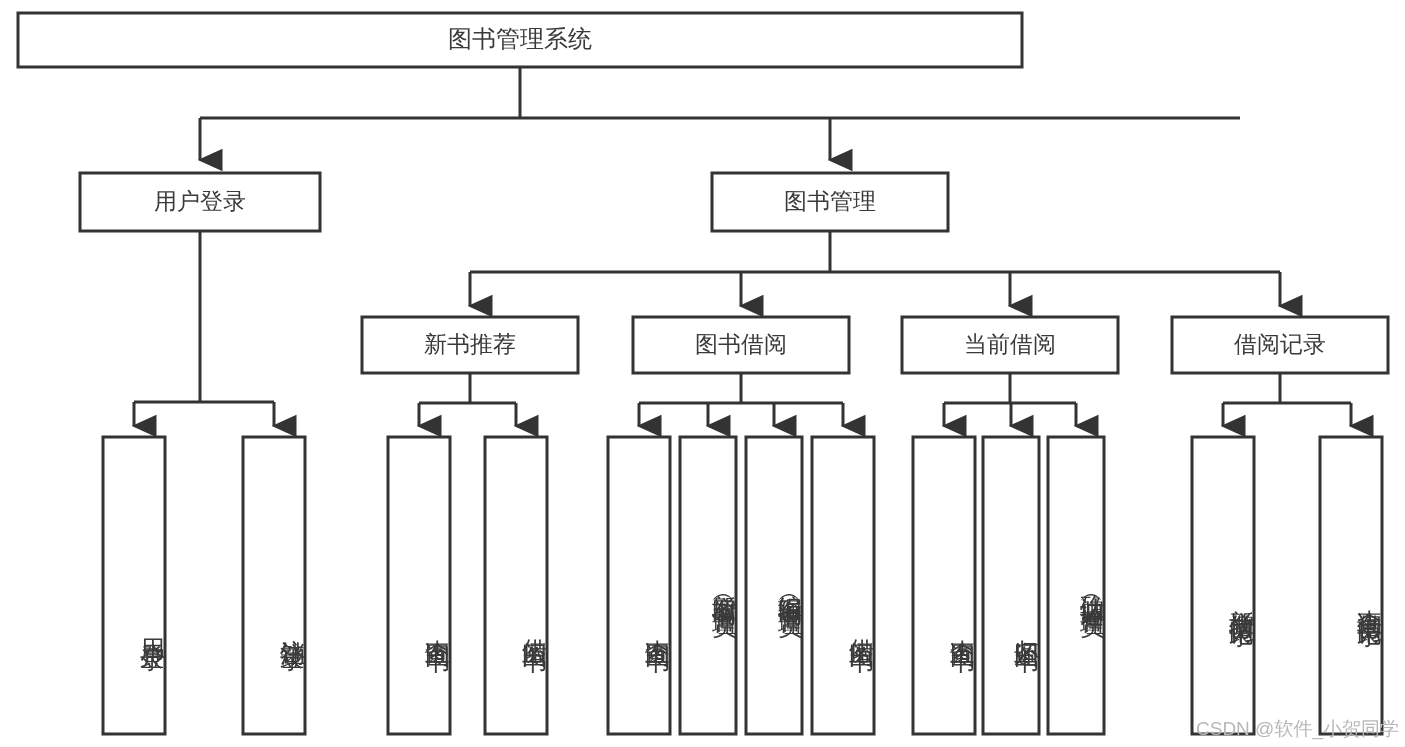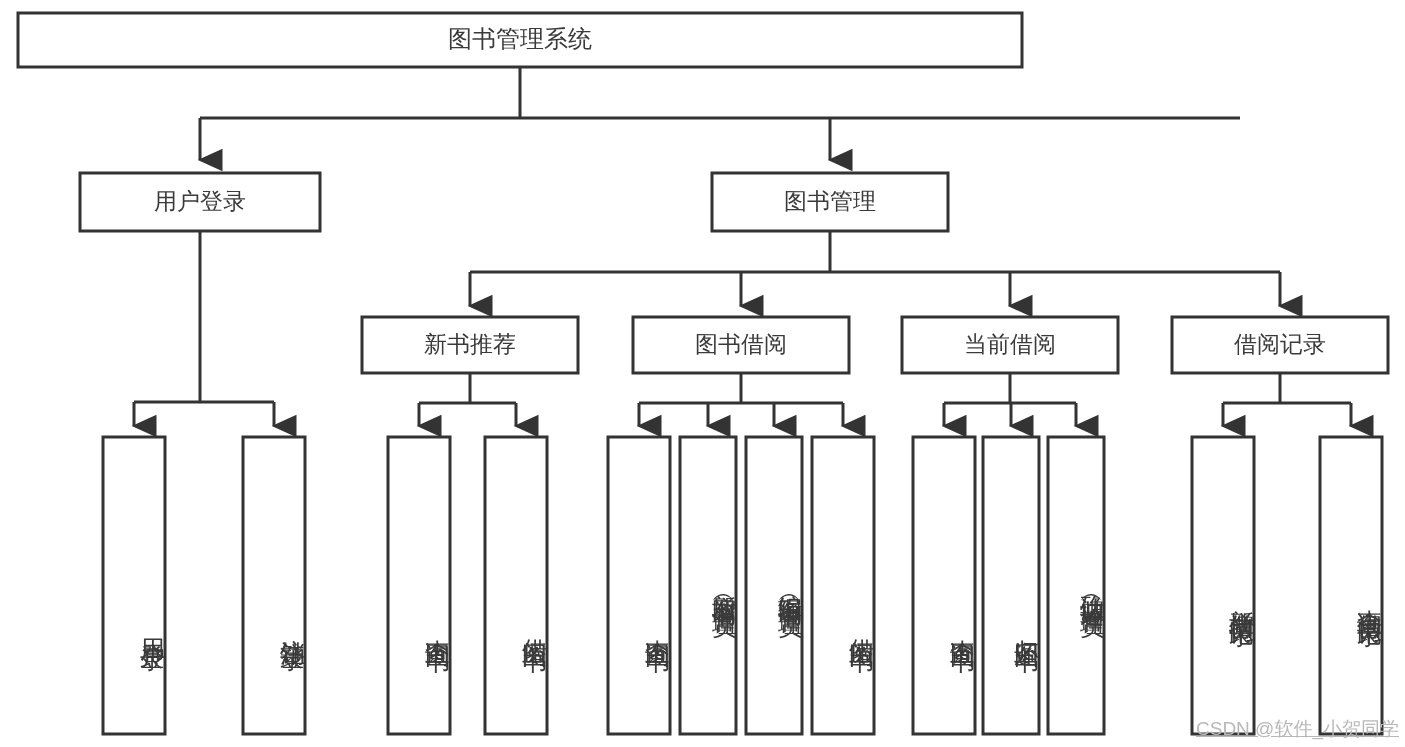--- a/index.html
+++ b/index.html
@@ -62,21 +62,20 @@
     text-align: center;
     white-space: nowrap;
     pointer-events: none;
   }
   .watermark {
     position: absolute;
     font-family: "Liberation Sans", "DejaVu Sans", sans-serif;
     font-size: 19px;
     color: #b8b8b8;
     white-space: nowrap;
-    text-decoration: underline;
   }
 </style>
 </head>
 <body>
 
 <div id="diagram-root">
 
   <svg class="flow" viewBox="0 0 1405 747">
     <defs>
       <marker id="arrow" viewBox="0 0 12 12" refX="6" refY="10" markerWidth="9" markerHeight="9" orient="auto-start-reverse">

